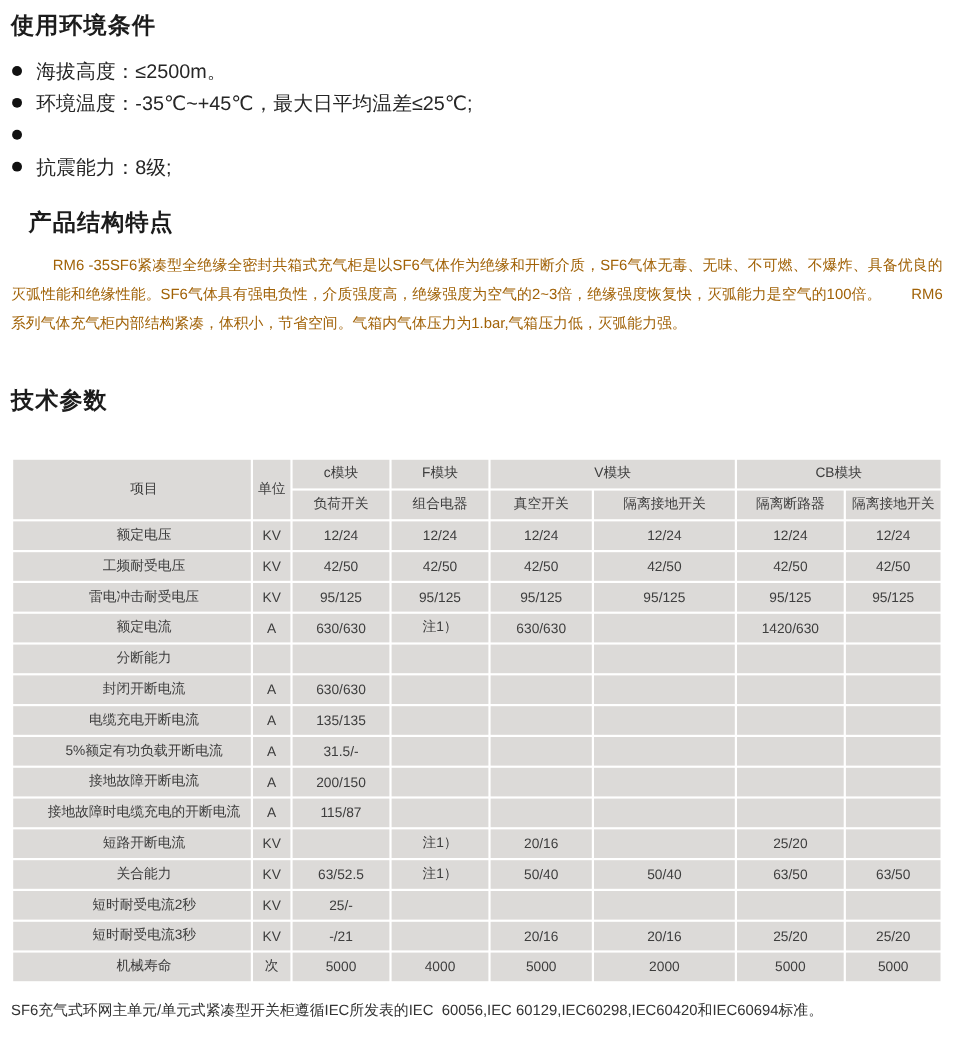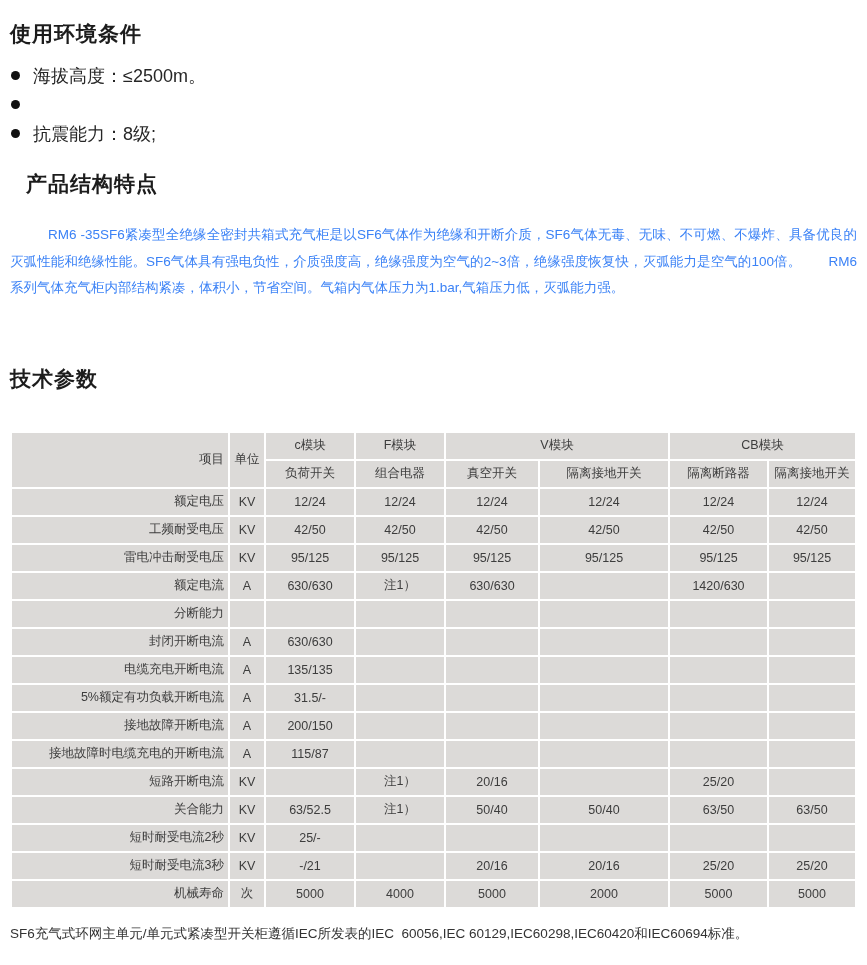--- a/index.html
+++ b/index.html
@@ -12,23 +12,23 @@
   .page { padding: 0 10px; }
 
   
   .sec-title {
     margin: 0;
     font-size: 21px;
     font-weight: 700;
     color: #1c1c1c;
     letter-spacing: 1px;
   }
-  .sec-title.env { padding-top: 20px; }
+  .sec-title.env { padding-top: 9px; }
   .sec-title.struct { margin-top: 22px; margin-left: 16px; }
-  .sec-title.tech { margin-top: 63px; }
+  .sec-title.tech { margin-top: 42px; }
 
   
   .bullets {
     list-style: none;
     margin: 13px 0 0 0;
     padding: 0;
   }
   .bullet-item {
     display: flex;
     align-items: center;
@@ -39,24 +39,24 @@
   .dot {
     width: 9px; height: 9px;
     background: #111;
     border-radius: 50%;
     margin: 0 13px 0 1px;
     flex: 0 0 auto;
   }
 
   
   .para {
-    margin: 24px 0 0 0;
+    margin: 12px 0 0 0;
     font-size: 13.5px;
     line-height: 26.5px;
-    color: #3b82f6;
+    color: #a16207;
     text-indent: 38px;
     text-align: justify;
   }
 
   
   .params-table {
     margin-top: 38px;
     width: 847px;
     border-collapse: separate;
     border-spacing: 2px;
@@ -68,21 +68,21 @@
   .params-table th, .params-table td {
     background: #dcdad8;
     height: 26px;
     padding: 0 4px;
     text-align: center;
     font-weight: 400;
     overflow: hidden;
     white-space: nowrap;
   }
   .params-table th.left, .params-table td.left {
-    text-align: right;
+    text-align: center;
     padding-left: 26px;
   }
 
   
   .notes { margin-top: 11px; }
   .note-line {
     font-size: 13.5px;
     line-height: 27px;
     color: #333;
     white-space: pre-wrap;
@@ -92,20 +92,24 @@
 <body>
 
 <div class="page">
 
   <h2 class="sec-title env">使用环境条件</h2>
 
   <ul class="bullets">
       <li class="bullet-item">
         <span class="dot"></span>
         <span>海拔高度：≤2500m。</span>
+      </li>
+      <li class="bullet-item">
+        <span class="dot"></span>
+        <span>环境温度：-35℃~+45℃，最大日平均温差≤25℃;</span>
       </li>
       <li class="bullet-item">
         <span class="dot"></span>
       </li>
       <li class="bullet-item">
         <span class="dot"></span>
         <span>抗震能力：8级;</span>
       </li>
     </ul>
 

